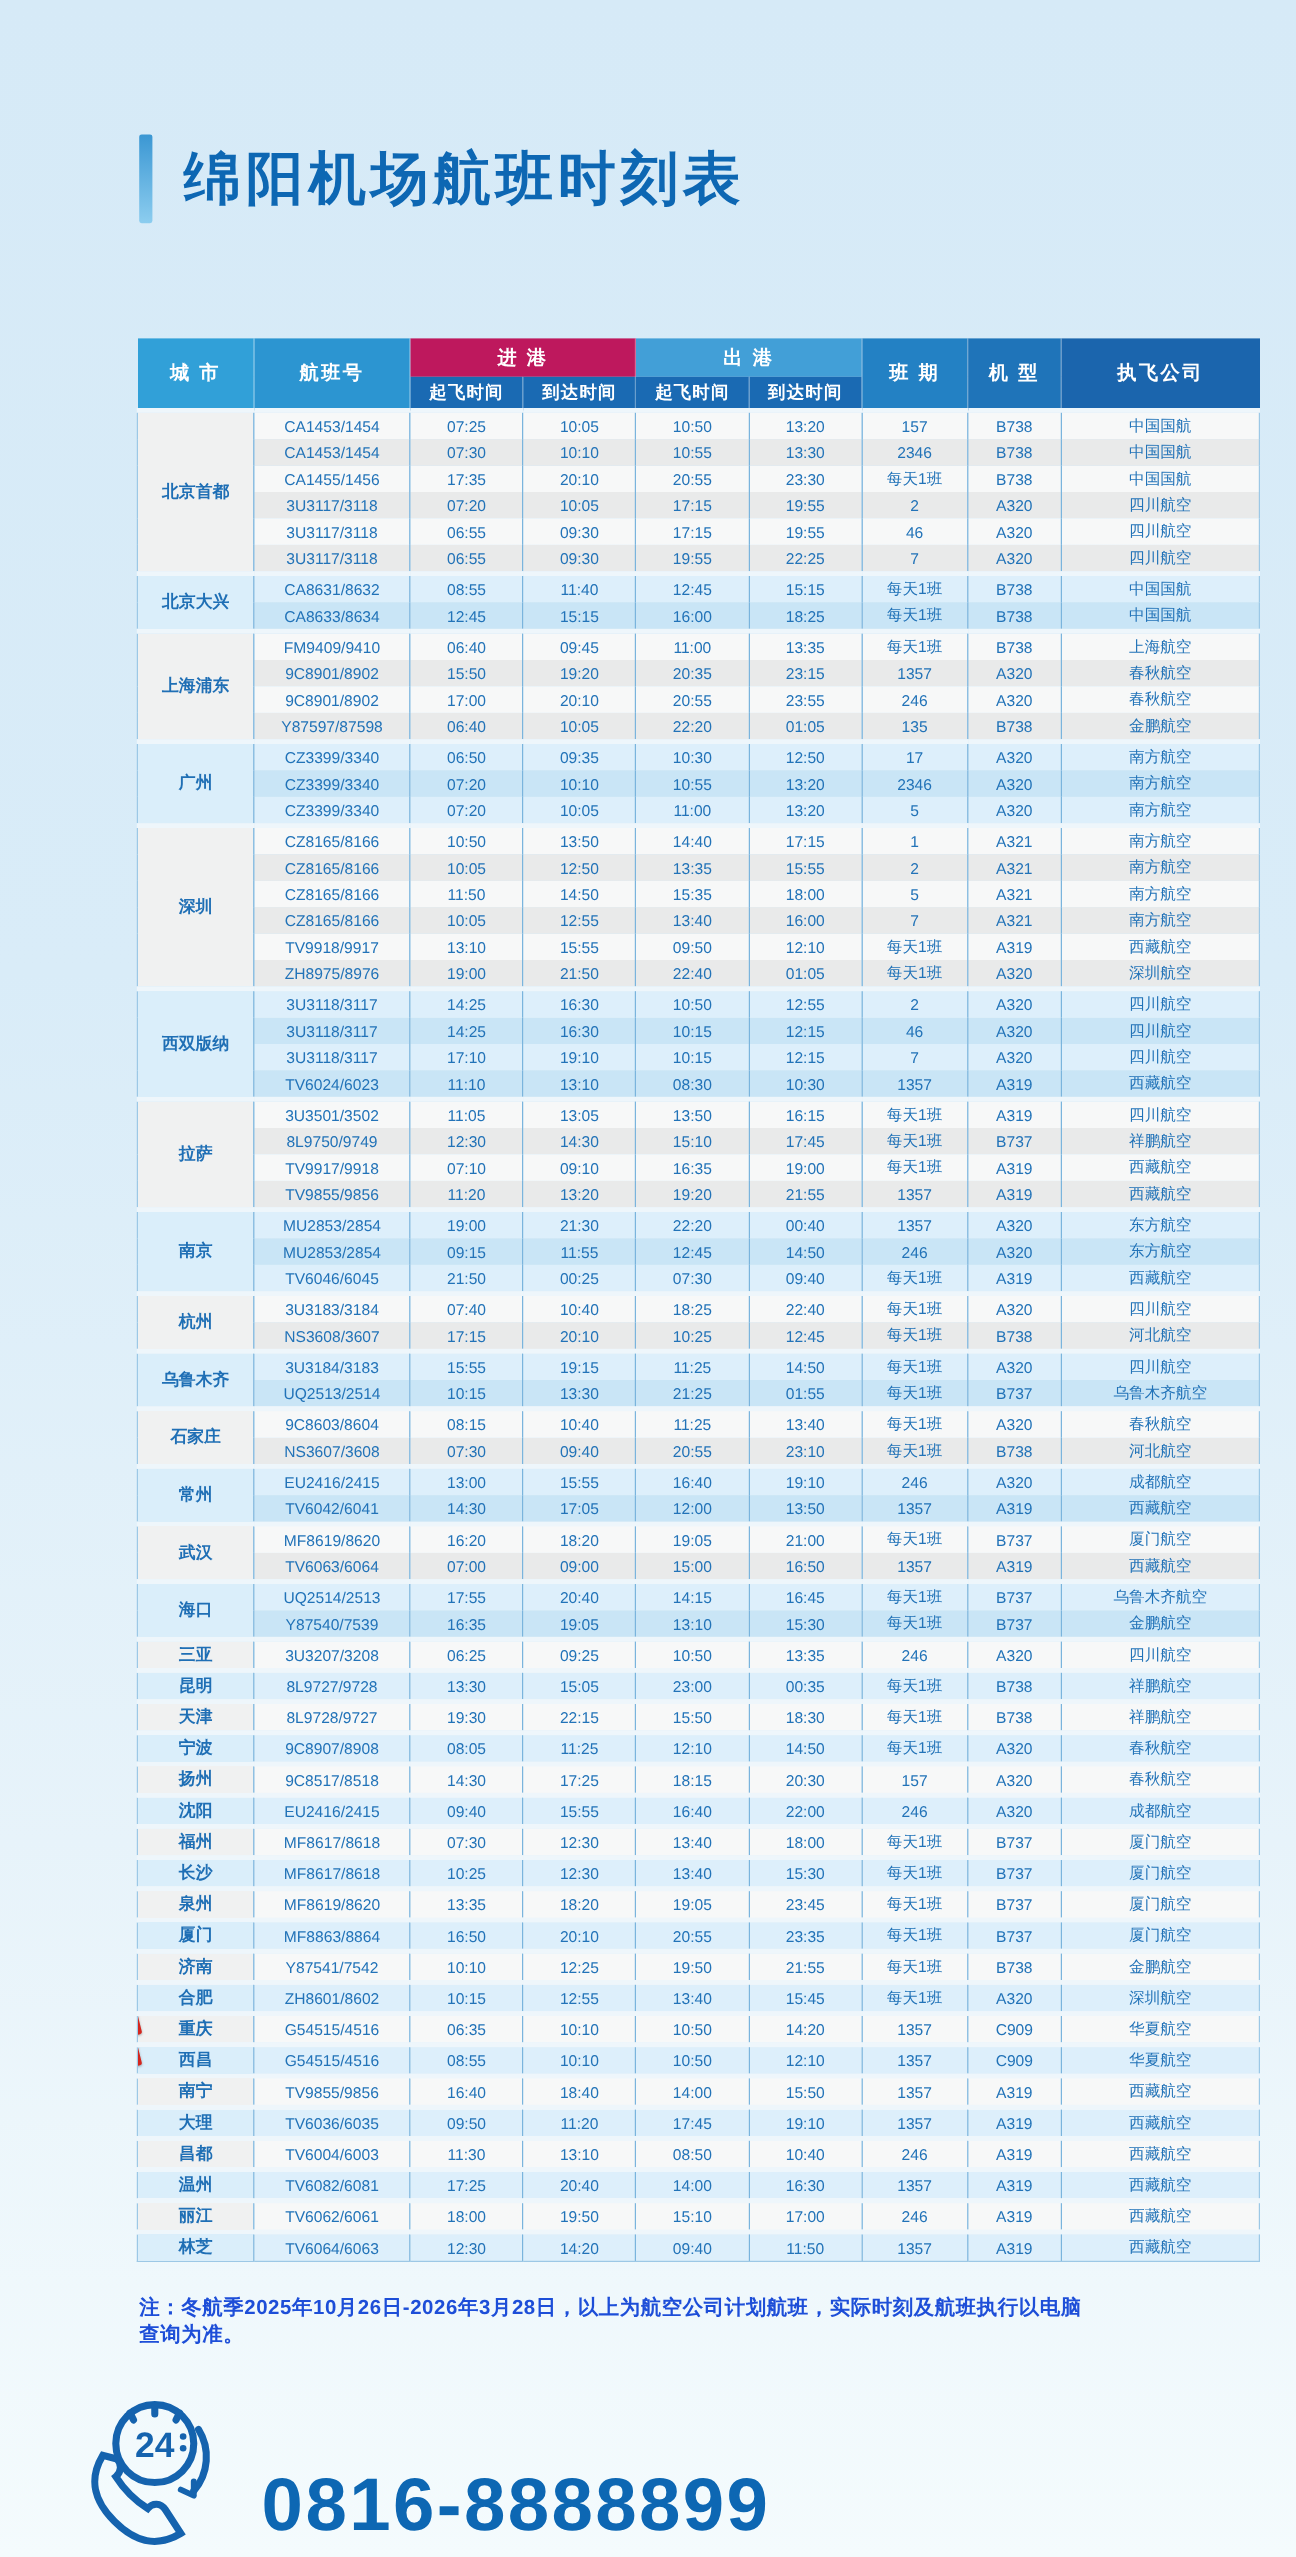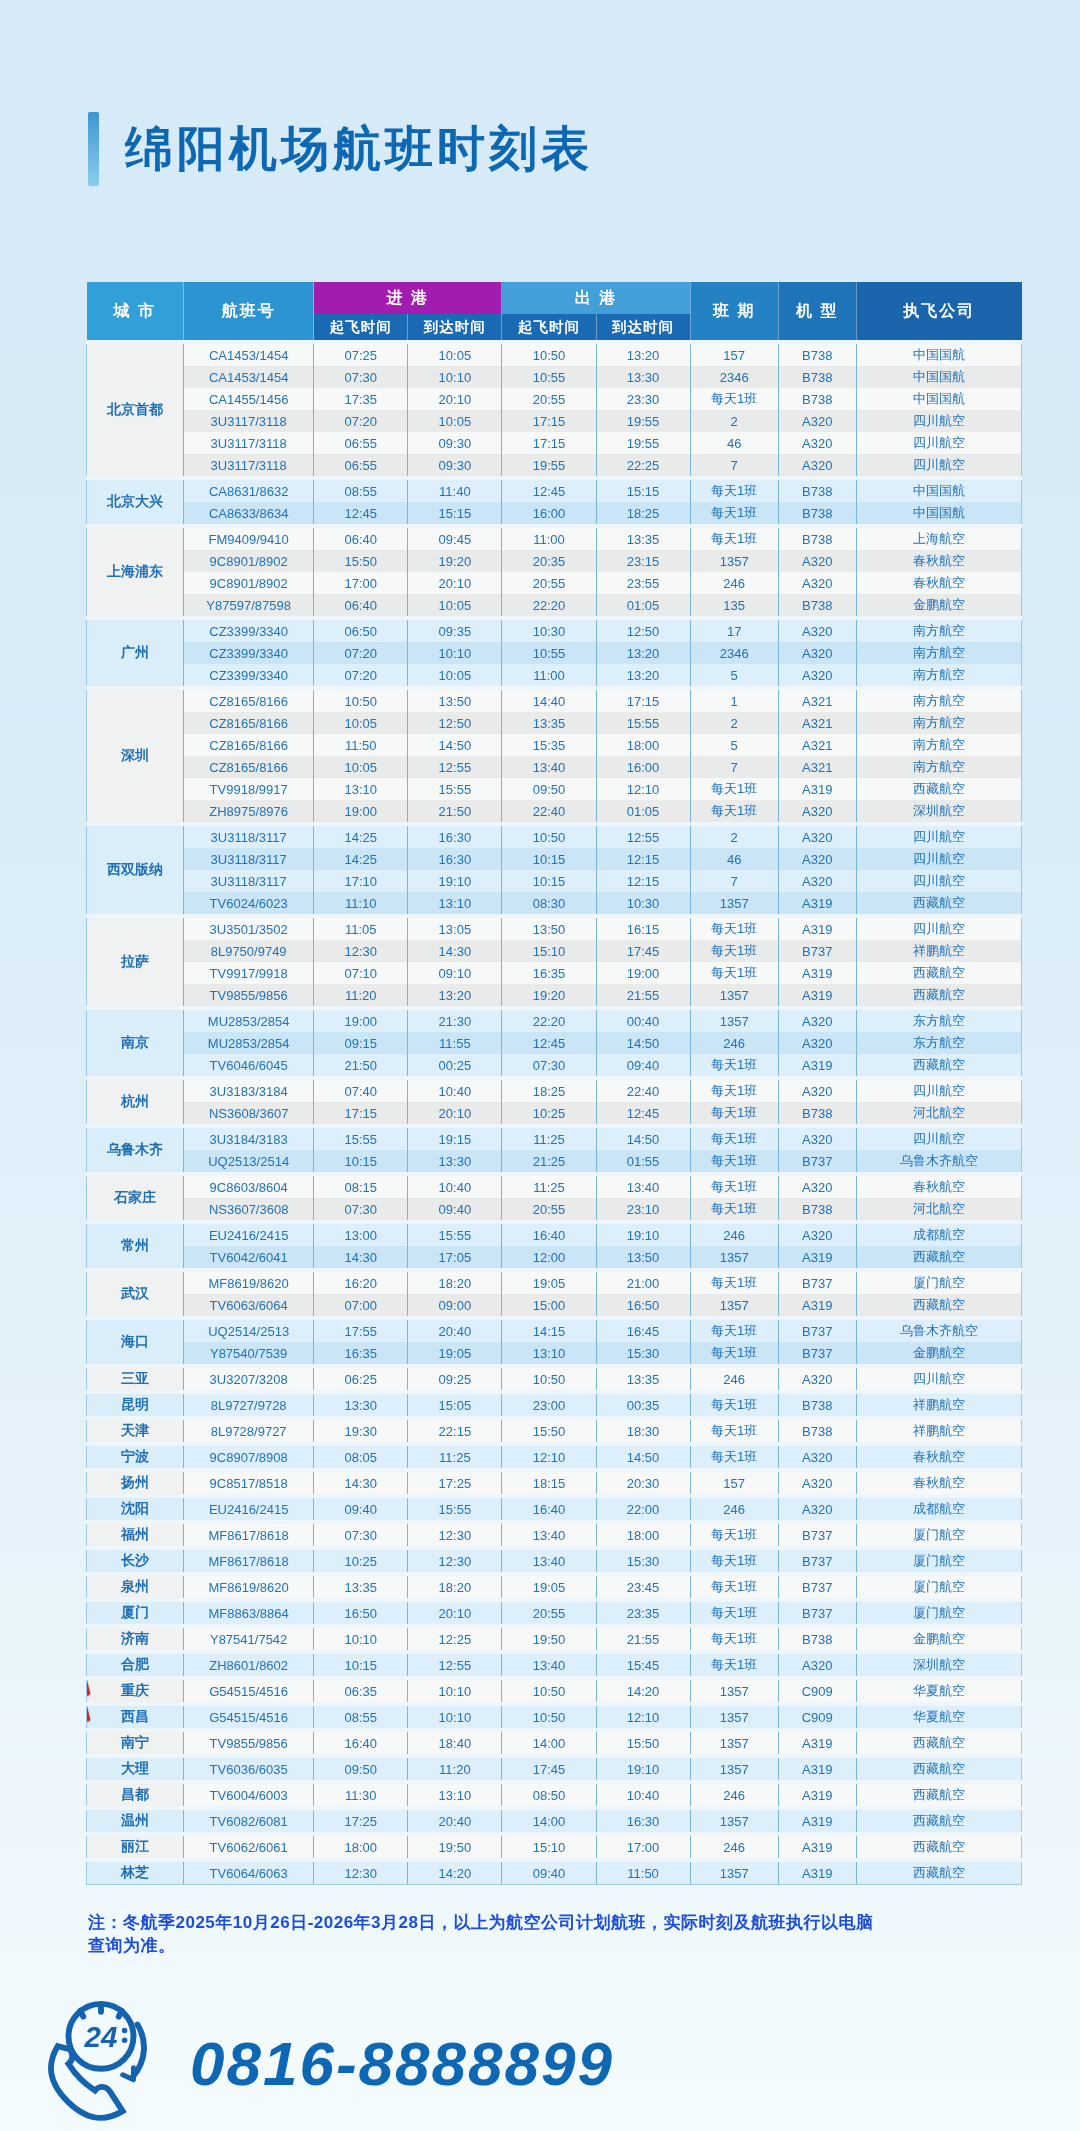--- a/index.html
+++ b/index.html
@@ -1,40 +1,40 @@
 <!DOCTYPE html>
 <html style="--accent: #0d67b3; --text-blue: #2273b8; --badge-red: #d5251d; --header-blue: #1a6ab3;"><head>
 <meta charset="utf-8">
 <style>
   html,body{margin:0;padding:0;}
   body{width:1080px;height:2131px;overflow:hidden;
        font-family:"Liberation Sans","DejaVu Sans",sans-serif;
        background:linear-gradient(180deg,#d6eaf7 0%,#d9ecf8 38%,#e7f3fa 72%,#f4fbfd 100%);}
-  .page{position:relative;width:884px;height:2131px;}
+  .page{position:relative;width:884px;height:2131px;margin-left:28px;}
 
   
   .title-row{display:flex;align-items:center;padding:112px 0 0 88px;}
   .accent-bar{width:11px;height:74px;border-radius:2px;margin-right:26px;
               background:linear-gradient(180deg,#3b97d3 0%,#8ccdef 100%);}
   h1.page-title{margin:0;font-size:48px;font-weight:900;letter-spacing:4px;
                 color:var(--accent,#0d67b3);}
 
   
   .table-wrap{position:relative;margin:96px 0 0 86px;width:936px;}
   table.flights{border-collapse:collapse;width:936px;table-layout:fixed;}
   col.c-city{width:97px;}  col.c-flight{width:130px;}
   col.c-time{width:94px;}  col.c-days{width:88px;}
   col.c-ac{width:78px;}    col.c-air{width:165px;}
 
   thead th{color:#fff;font-weight:bold;text-align:center;
            border-right:1px solid rgba(255,255,255,.35);}
   thead tr.h1 th{height:30px;font-size:16px;letter-spacing:2px;}
   thead tr.h2 th{height:24px;font-size:14.5px;letter-spacing:1px;background:#1a6ab3;}
   th.th-city{background:#31a0d8;}   th.th-flight{background:#2c95d1;}
-  th.th-in{background:#a21caf;}     th.th-out{background:#429fd7;text-align:center;}
+  th.th-in{background:#be185d;}     th.th-out{background:#429fd7;text-align:center;}
   th.th-days{background:#2381c4;}   th.th-ac{background:#1f74b9;}
   th.th-air{background:#1b65ad;border-right:none;}
 
   tbody td{height:22px;padding:0;text-align:center;vertical-align:middle;
            font-size:13px;color:var(--text-blue,#2273b8);
            border-right:1px solid #7ab4dd;overflow:hidden;white-space:nowrap;}
   tbody td:last-child{border-right:1px solid #9cc8e6;}
   tbody tr td:first-child{border-left:1px solid #9cc8e6;}
   tbody td.city{font-size:14px;font-weight:bold;color:#1f6fb5;position:relative;border-left:1px solid #9cc8e6;}
   tr.group-first td{border-top:4px solid #eef6fb;}
@@ -49,21 +49,21 @@
 
   .badge{position:absolute;left:-44px;top:50%;transform:translateY(-50%) rotate(-14deg);
          background:var(--badge-red,#d5251d);color:#fff;font-size:11px;font-weight:bold;
          padding:2px 5px;border-radius:2px;letter-spacing:1px;box-shadow:0 1px 2px rgba(0,0,0,.25);}
 
   
   .note{margin:26px 0 0 88px;font-size:17px;font-weight:600;letter-spacing:.5px;
         color:#1d4ed8;}
 
   
-  .hotline{display:flex;align-items:center;margin:34px 0 0 36px;font-style:italic;}
+  .hotline{display:flex;align-items:flex-end;margin:34px 0 0 36px;}
   .hotline svg{flex:0 0 auto;}
   .hotline-text{margin-left:26px;padding-top:6px;}
   .hotline-label{font-size:31px;font-weight:bold;letter-spacing:3px;color:#1563ae;}
   .hotline-number{margin-top:6px;font-size:62px;font-weight:900;letter-spacing:2px;
                   color:var(--accent,#1563ae);}
 </style>
 </head>
 <body>
 
 <div class="page">

